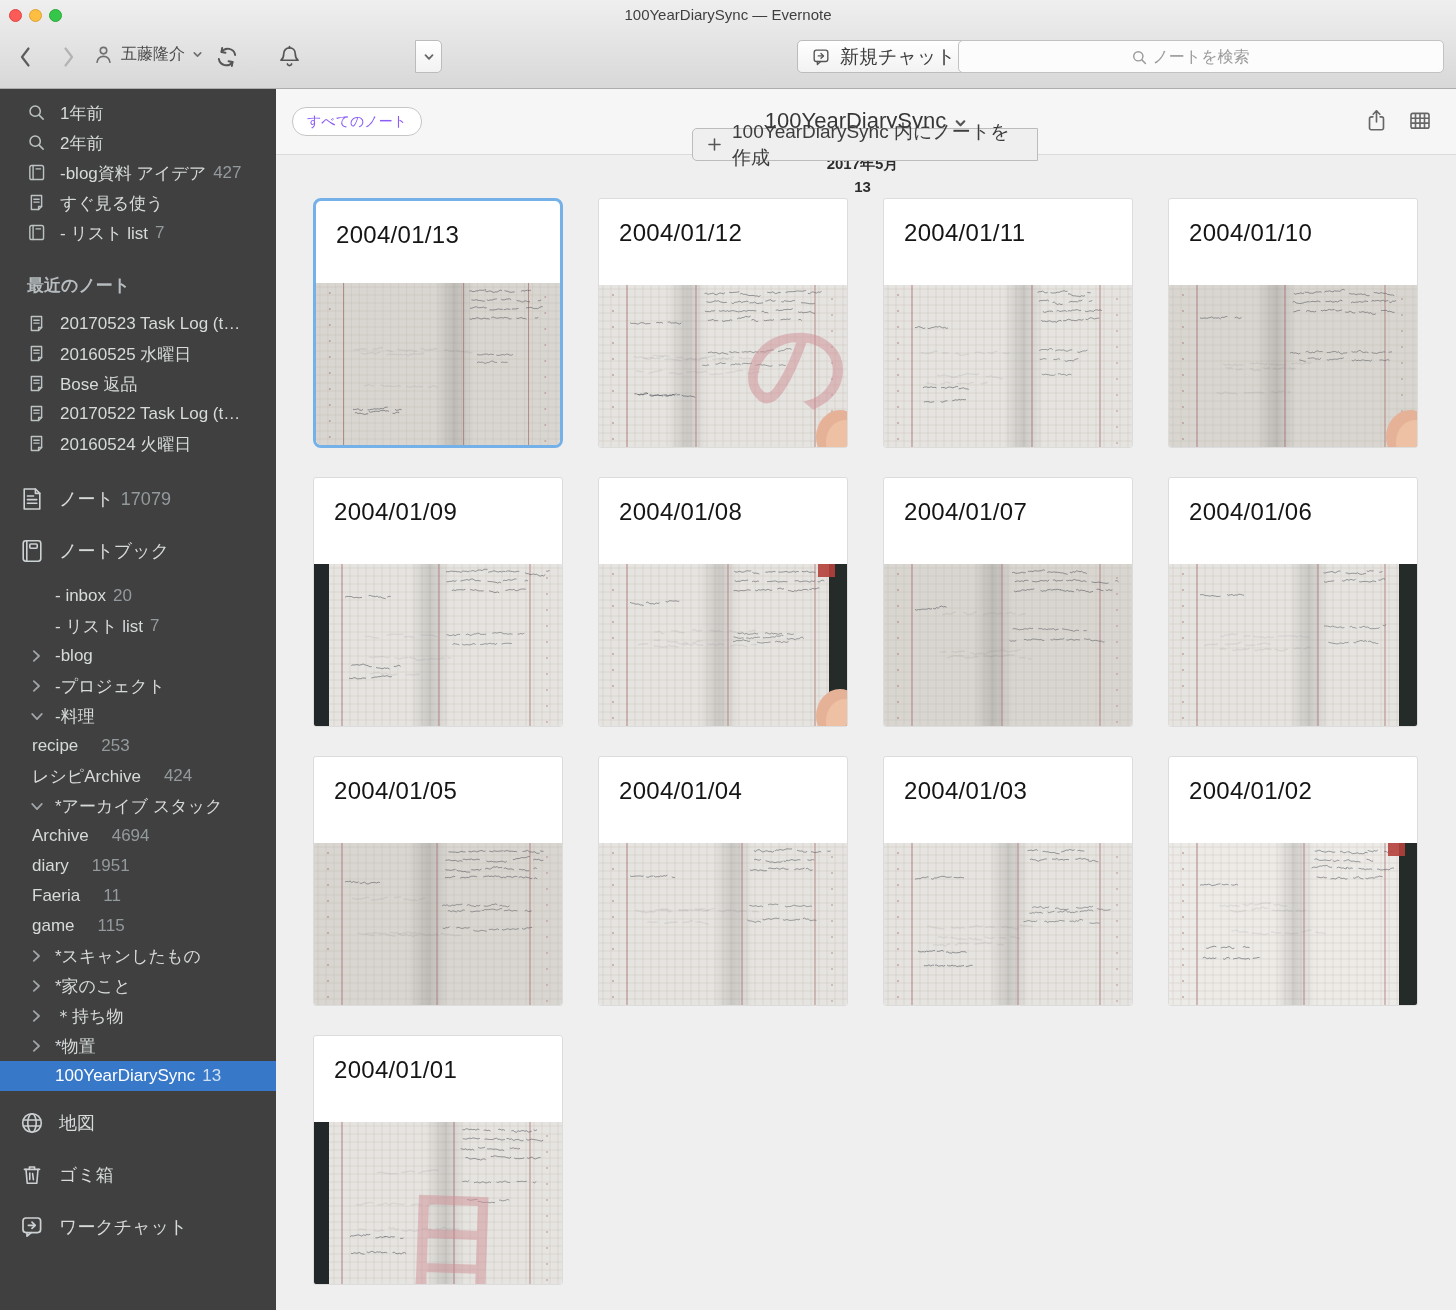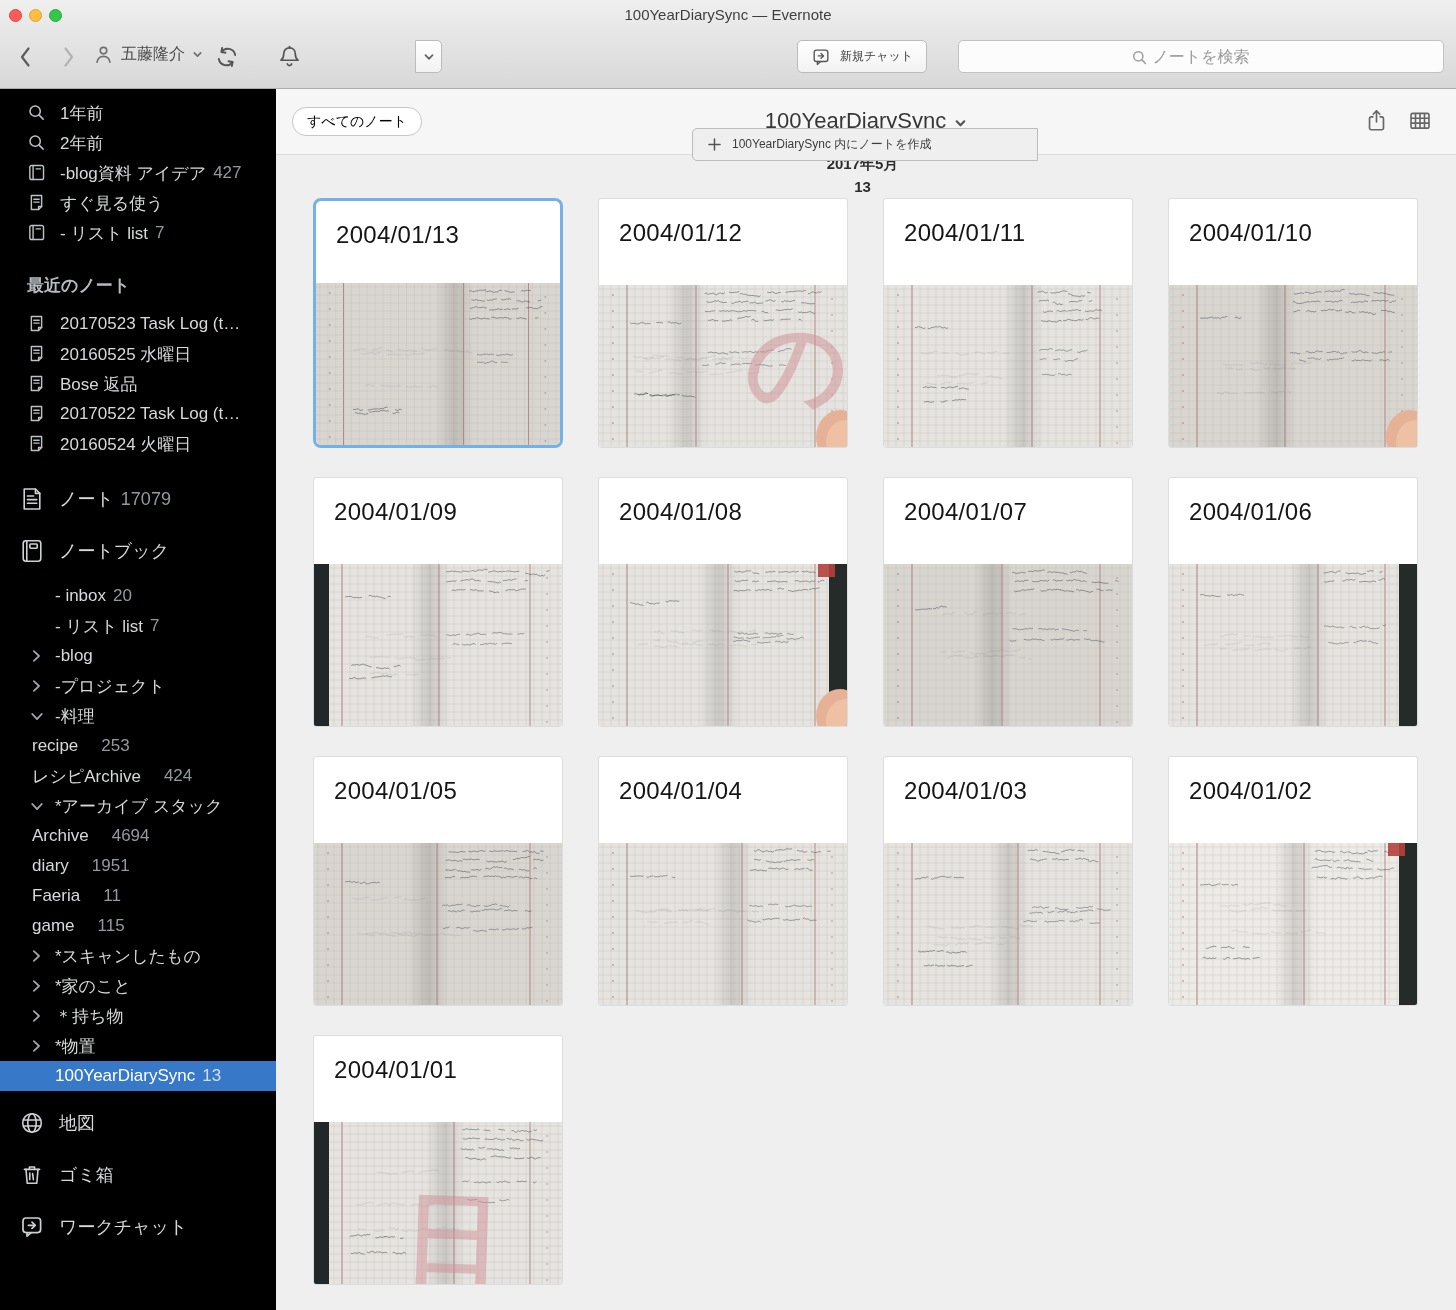--- a/index.html
+++ b/index.html
@@ -19,55 +19,55 @@
   .light.green{background:#34c74a;border:1px solid #2aa838;box-sizing:border-box}
   .win-title{position:absolute;top:6px;left:200px;right:200px;text-align:center;
     font-size:15px;color:#3f3f3f;}
   .navbtn{position:absolute;top:45px;color:#5c5c5c;}
   .navbtn.fwd{color:#b3b3b3;}
   .user-chip{position:absolute;left:93px;top:44px;display:flex;align-items:center;gap:7px;
     color:#4a4a4a;font-size:16px;}
   .tb-icon{position:absolute;top:44px;color:#555;}
   .btn{box-sizing:border-box;height:33px;display:flex;align-items:center;gap:9px;
     background:linear-gradient(#ffffff,#f2f2f2);border:1px solid #bcbcbc;border-radius:5px;
-    font-size:12px;color:#3d3d3d;padding:0 13px;}
+    font-size:19px;color:#3d3d3d;padding:0 13px;}
   .newnote{position:absolute;left:416px;top:40px;display:flex;}
   .newnote .btn.main{border-radius:5px 0 0 5px;width:346px;}
   .newnote .btn.caret{border-radius:0 5px 5px 0;margin-left:-1px;width:27px;padding:0;
     justify-content:center;color:#666;}
   .chatbtn{position:absolute;left:797px;top:40px;}
   .search{position:absolute;left:958px;top:40px;width:486px;height:33px;box-sizing:border-box;
     background:#fcfcfc;border:1px solid #c2c2c2;border-radius:5px;display:flex;align-items:center;}
   .search .mag{position:absolute;left:172px;top:8px;color:#9b9b9b;}
   .search input{flex:1;border:none;background:transparent;outline:none;font-size:16px;
     text-align:center;color:#b91c1c;font-family:inherit;}
   .search input::placeholder{color:#9b9b9b;}
   
-  .sidebar{position:absolute;top:88px;left:0;bottom:0;width:276px;background:#000000;
+  .sidebar{position:absolute;top:88px;left:0;bottom:0;width:276px;background:#404040;
     color:#d6dadb;font-size:17px;overflow:hidden;z-index:4;}
   .side-row{display:flex;align-items:center;height:30px;padding-left:27px;}
   .side-row .icon{width:20px;height:20px;margin-right:13px;color:#bcc2c4;flex:none;}
   .count{color:#939a9d;margin-left:7px;}
   .section-label{padding:26px 0 12px 27px;color:#b6bcbf;font-weight:bold;font-size:17px;}
   .side-sep{height:14px;}
   .big-row{display:flex;align-items:center;height:52px;padding-left:19px;font-size:18px;}
   .big-row .icon{width:26px;height:26px;margin-right:14px;color:#ccd1d3;flex:none;}
   .tree{padding-top:4px;}
   .tree-row{display:flex;align-items:center;height:30px;padding-left:55px;}
   .tree-row.ind2{padding-left:32px;gap:16px;}
   .tree-row.has-chev{padding-left:30px;}
   .tree-row .chev{width:25px;color:#9fa5a8;flex:none;display:flex;align-items:center;}
   .tree-row.selected{background:#3878c8;color:#fff;}
   .tree-row.selected .count{color:#cfe0f4;}
   
   .main{position:absolute;left:276px;top:88px;right:0;bottom:0;background:#efefef;}
   .main-header{height:66px;background:#f6f6f6;border-bottom:1px solid #dbdbdb;position:relative;}
   .all-notes{position:absolute;left:16px;top:19px;height:29px;box-sizing:border-box;
     background:#fff;border:1px solid #c6c6c6;border-radius:14px;display:flex;align-items:center;
-    padding:0 14px;font-size:14px;color:#000000;}
+    padding:0 14px;font-size:14px;color:#8b5cf6;}
   .nb-title{position:absolute;left:0;right:0;top:20px;display:flex;align-items:center;
     justify-content:center;gap:8px;font-size:22px;color:#373737;pointer-events:none;}
   .nb-title .tchev{color:#555;margin-top:4px;}
   .hdr-icon{position:absolute;top:20px;color:#666;}
   .hdr-icon.share{right:67px;}
   .hdr-icon.gridv{right:23px;}
   .group-row{display:flex;align-items:center;justify-content:space-between;height:40px;
     padding:0 37px 0 30px;font-size:15px;font-weight:bold;color:#2d2d2d;flex-direction:column;}
   .cards{padding:3px 0 0 37px;display:flex;flex-wrap:wrap;gap:29px 35px;}
   .card{width:250px;height:250px;box-sizing:border-box;background:#fff;border:1px solid #dcdcdc;

